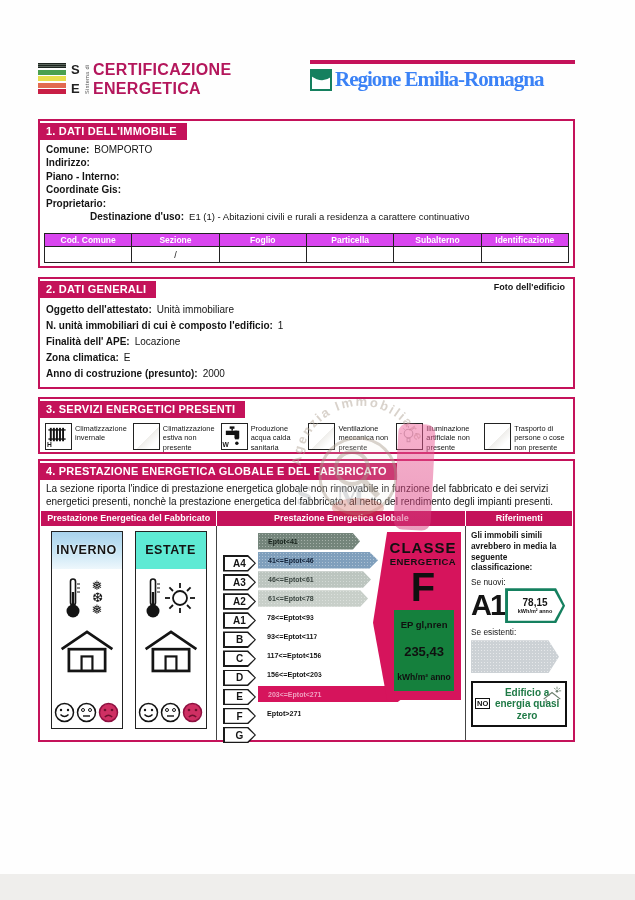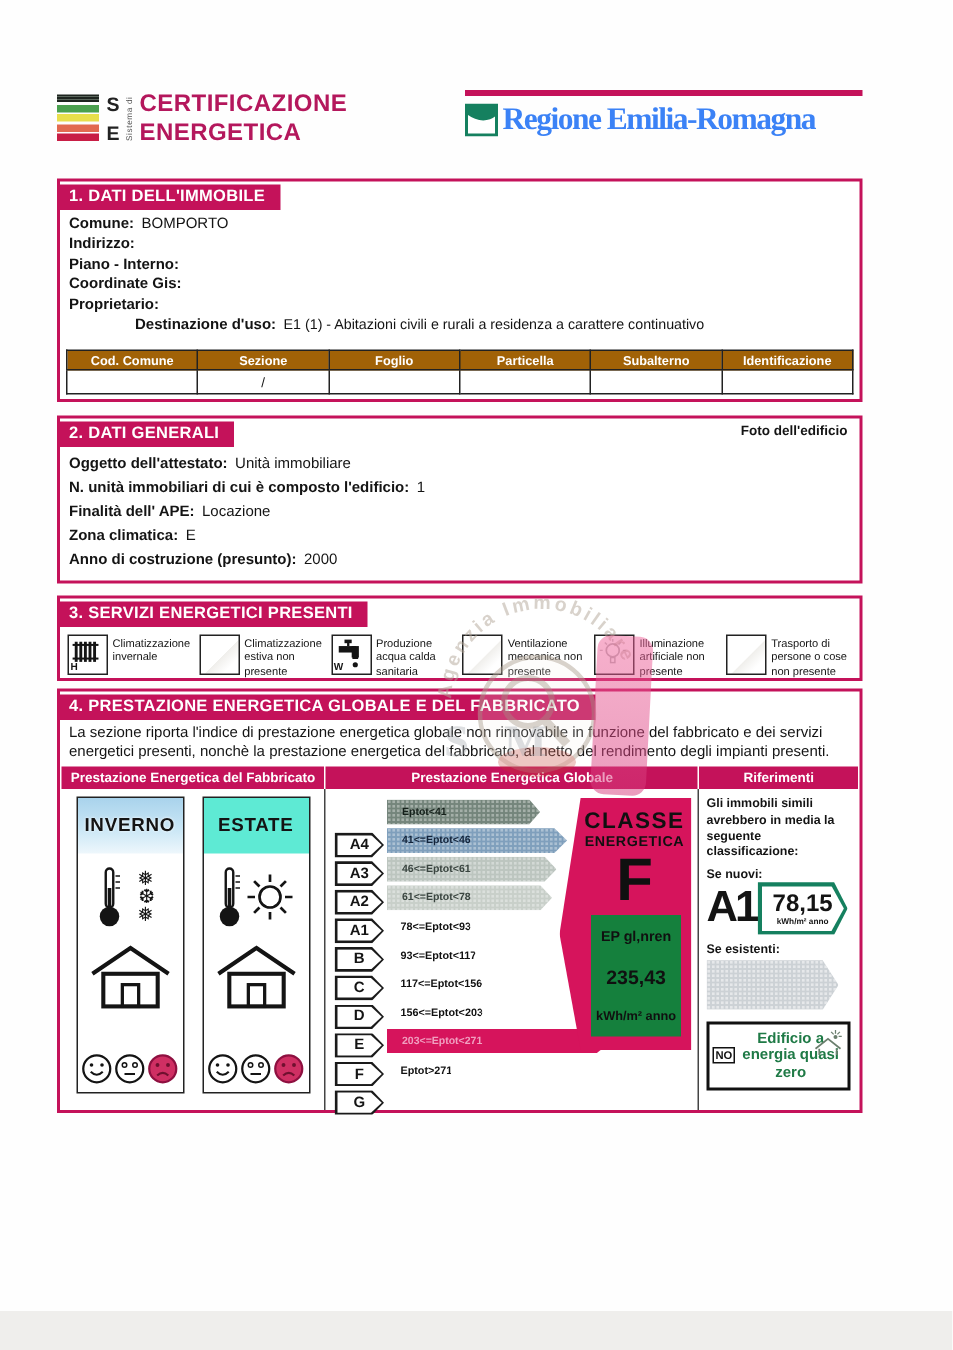--- a/index.html
+++ b/index.html
@@ -32,21 +32,21 @@
   #sec3{top:397px;height:57px;}
   #sec4{top:459px;height:283px;}
 
   .fields{padding:1px 6px;}
   .frow{font-size:10px;margin:2.5px 0;white-space:nowrap;}
   .frow b{margin-right:5px;}
   #sec2 .frow{margin:5px 0;}
 
   
   .cat-table{position:absolute;left:4px;right:4px;bottom:3px;border-collapse:collapse;table-layout:fixed;width:calc(100% - 8px);}
-  .cat-table th{background:#a16207;color:#fff;font-size:8.5px;font-weight:bold;border:1px solid #222;padding:1px 2px;}
+  .cat-table th{background:#d946ef;color:#fff;font-size:8.5px;font-weight:bold;border:1px solid #222;padding:1px 2px;}
   .cat-table td{border:1px solid #222;height:13px;font-size:9px;text-align:center;}
 
   .photo-label{position:absolute;right:8px;top:3px;font-size:9px;font-weight:bold;}
 
   
   .svc-row{display:flex;padding:5px 5px 2px;gap:4px;}
   .svc{display:flex;gap:3px;width:88px;}
   .svc-icon{width:25px;height:25px;border:1px solid #222;flex:none;position:relative;background:#fff;}
   .svc-icon.faint{background:linear-gradient(135deg,#fff 55%,#f0efec 56%,#fff 80%);}
   .svc-label{font-size:7.4px;line-height:1.25;padding-top:1px;}
@@ -85,26 +85,26 @@
   
   .classe{position:absolute;right:4px;top:6px;width:88px;height:168px;background:#d6145c;clip-path:polygon(16% 0,100% 0,100% 100%,16% 100%,0 54%);text-align:center;color:#101010;}
   .classe .t1{font-size:15px;font-weight:bold;letter-spacing:1px;margin:7px 0 0 12px;}
   .classe .t2{font-size:9.5px;font-weight:bold;margin-left:12px;letter-spacing:.4px;}
   .classe .big{font-size:40px;font-weight:bold;line-height:.95;margin:1px 0 0 12px;}
   .epbox{position:absolute;left:24%;right:8%;top:78px;bottom:9px;background:#15803d;display:flex;flex-direction:column;justify-content:space-between;padding:9px 1px;font-weight:bold;box-sizing:border-box;}
   .ep1{font-size:9.5px;} .ep2{font-size:13px;} .ep3{font-size:8.5px;}
 
   
   .rif-intro{font-weight:bold;font-size:8.3px;line-height:1.3;}
-  .se-label{font-weight:bold;font-size:8.3px;margin-top:4px;}
+  .se-label{font-weight:normal;font-size:8.3px;margin-top:4px;}
   .a1row{display:flex;align-items:center;margin:1px 0 2px;}
   .a1big{font-size:29px;font-weight:bold;letter-spacing:-2px;line-height:1;}
   .a1arrow{position:relative;width:60px;height:35px;clip-path:polygon(0 0,85% 0,100% 50%,85% 100%,0 100%);background:#15805f;flex:none;margin-left:1px;}
   .a1arrow .inner{position:absolute;inset:2.5px;clip-path:polygon(0 0,85% 0,100% 50%,85% 100%,0 100%);background:#fff;display:flex;flex-direction:column;align-items:center;justify-content:center;}
-  .a1v{font-size:16px;font-weight:bold;} .a1u{font-size:5.5px;font-weight:bold;}
+  .a1v{font-size:10px;font-weight:bold;} .a1u{font-size:5.5px;font-weight:bold;}
   .grey-arrow{width:88px;height:33px;clip-path:polygon(0 0,88% 0,100% 50%,88% 100%,0 100%);background-color:#ccd1d5;background-image:radial-gradient(rgba(255,255,255,.5) 1px,transparent 1px);background-size:3px 3px;margin:3px 0 4px;}
   .nzeb{border:2px solid #111;margin-top:8px;padding:4px 2px;display:flex;align-items:center;gap:1px;position:relative;}
   .no-box{border:1.5px solid #111;font-size:7.5px;font-weight:bold;padding:0 1px;flex:none;background:#fff;}
   .nzeb-text{color:#1f7a46;font-weight:bold;font-size:10px;line-height:1.12;text-align:center;}
   .nzeb-icon{position:absolute;right:2px;top:2px;}
 
   
   .wm{position:absolute;left:286px;top:396px;width:160px;height:165px;pointer-events:none;opacity:.5;}
   .wm-pink{position:absolute;left:396px;top:424px;width:37px;height:106px;background:linear-gradient(#ef639a,#d63a7c);opacity:.5;border-radius:9px;transform:rotate(3deg);pointer-events:none;}
   .wm-sim{position:absolute;left:296px;top:478px;font-size:30px;font-weight:bold;color:#a7acb2;opacity:.38;letter-spacing:8px;pointer-events:none;font-family:"Liberation Serif",serif;text-align:center;}

